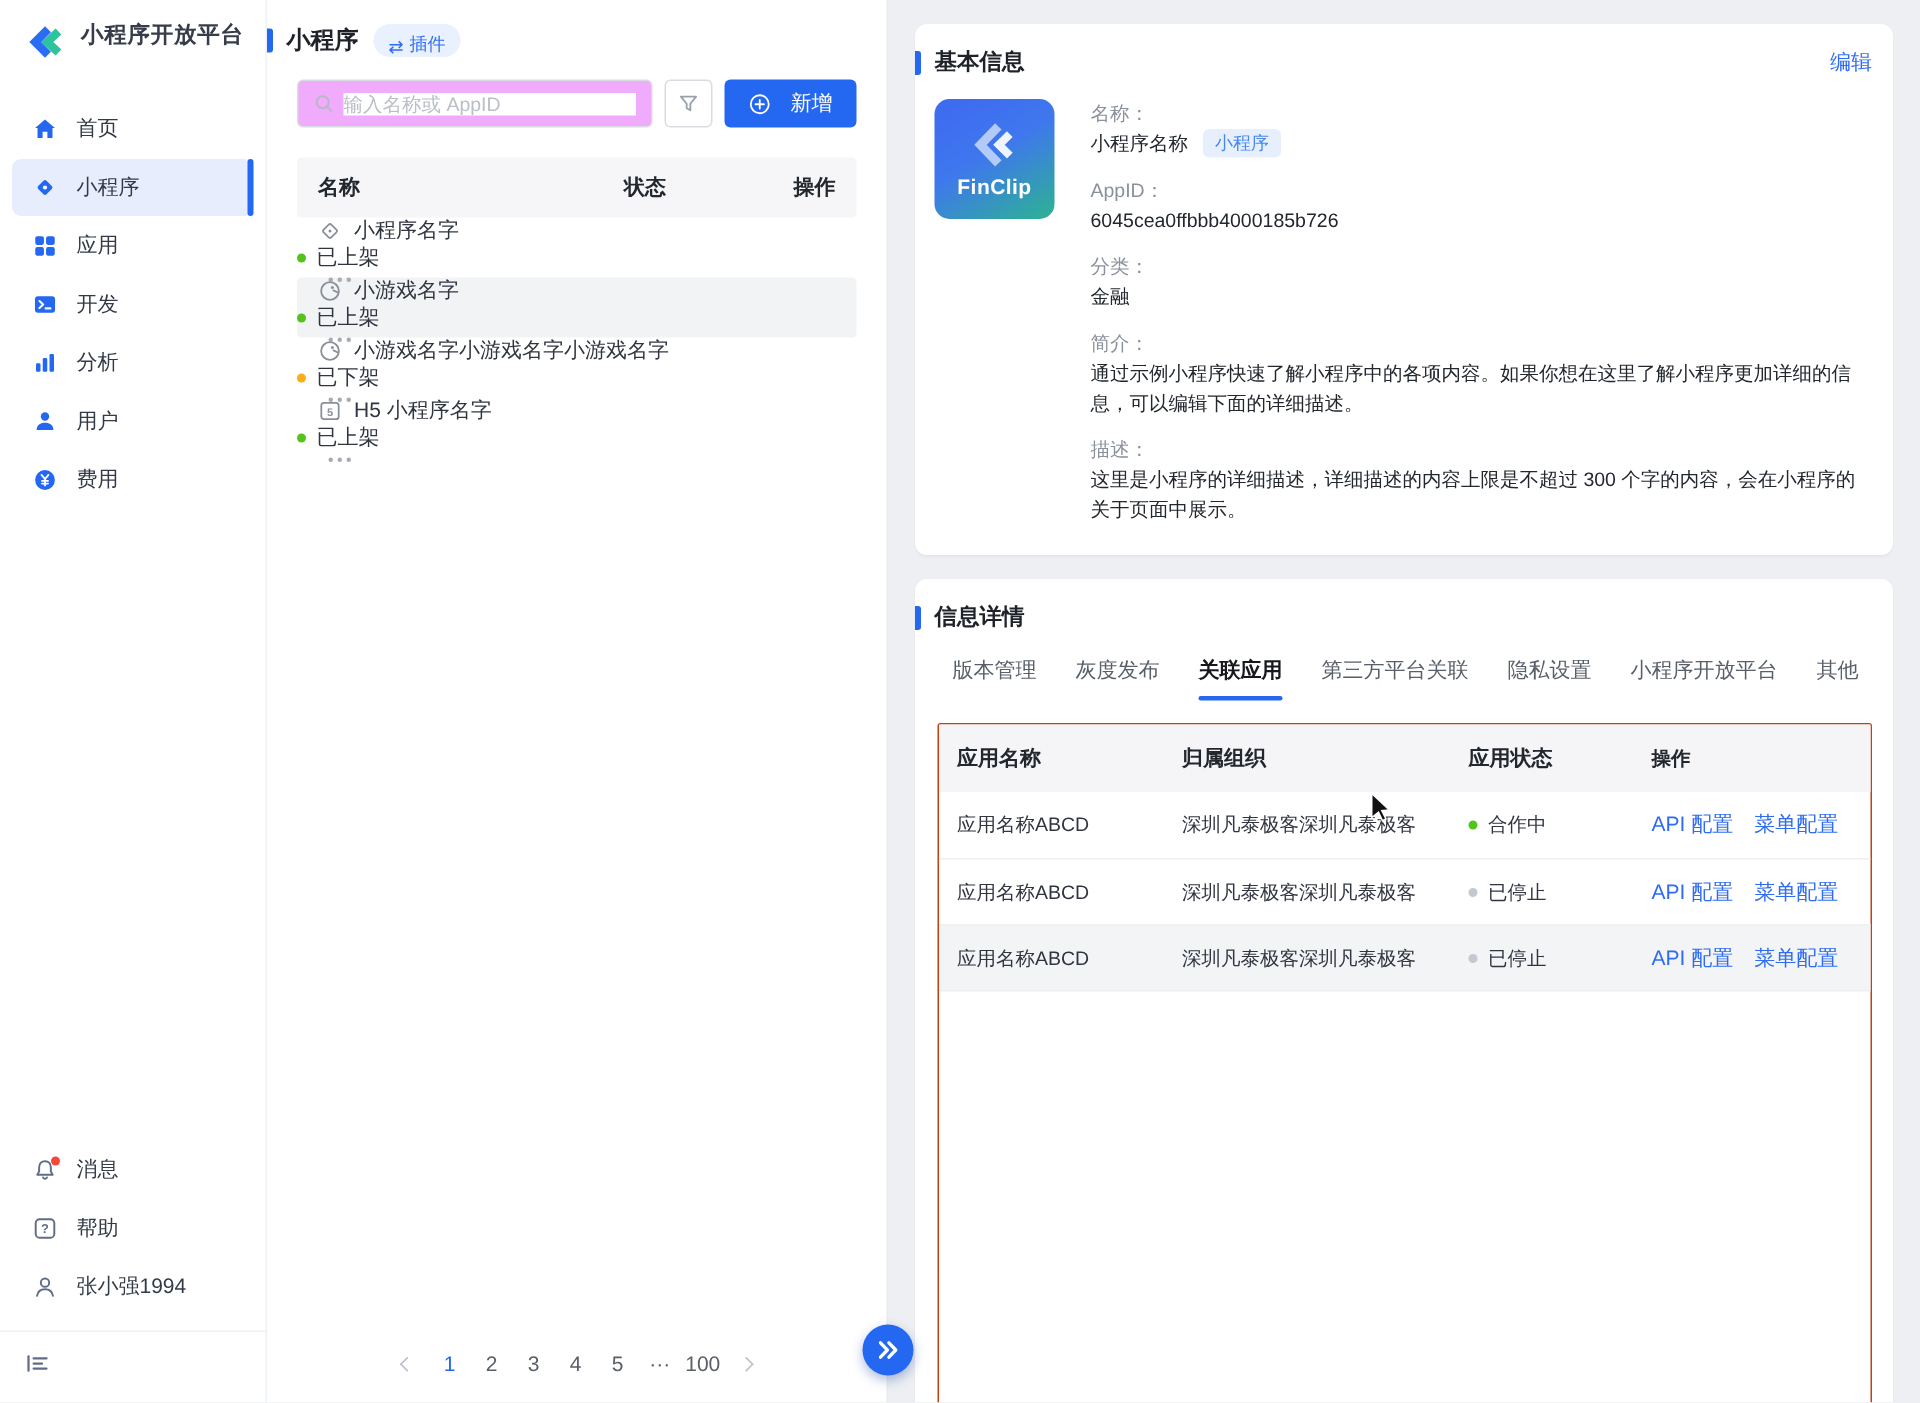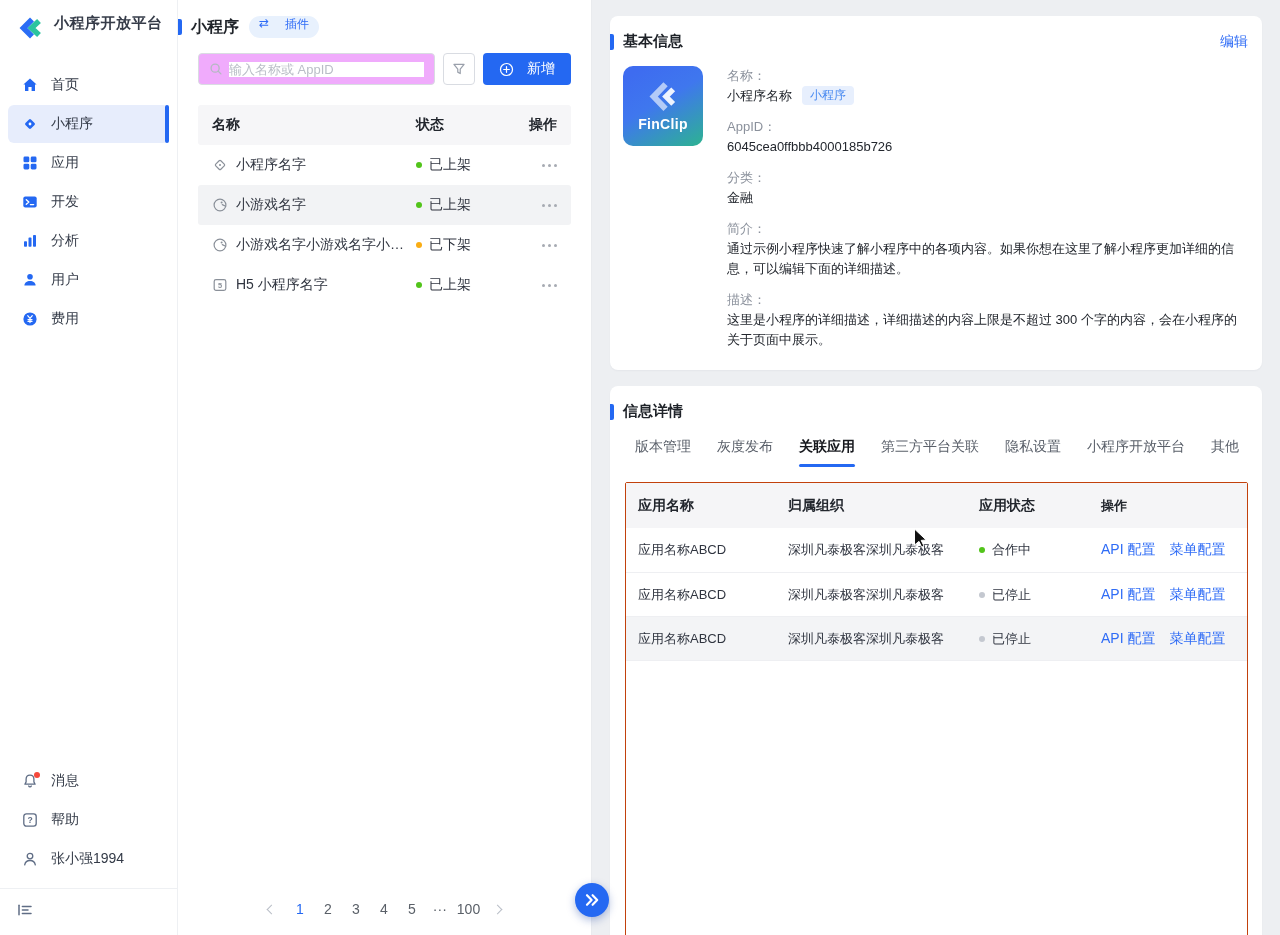--- a/index.html
+++ b/index.html
@@ -23,34 +23,34 @@
   .collapse-row { border-top:1px solid #eef0f3; margin:10px -8px 0 -8px; padding:12px 0 12px 16px; }
   .collapse-row .ico { width:18px; height:18px; color:#5f6d85; cursor:pointer; display:inline-flex; }
   .badge-dot { position:absolute; width:6px; height:6px; background:#f5483b; border-radius:50%; top:-1px; right:-2px; }
   .bell-wrap { position:relative; }
 
   
   .list-panel { width:414px; background:#fff; position:relative; border-right:1px solid #e9ebee; }
   .lp-header { display:flex; align-items:center; padding:16px 20px 0 0; }
   .accent { width:4px; height:16px; border-radius:0 2px 2px 0; background:#2468f2; flex:none; }
   .lp-title { font-size:16px; font-weight:bold; color:#1f2329; margin-left:9px; }
-  .plugin-pill { display:inline-flex; align-items:flex-start; gap:16px; margin-left:10px; height:22px; padding:0 10px;
+  .plugin-pill { display:inline-flex; align-items:flex-end; gap:4px; margin-left:10px; height:22px; padding:0 10px;
                  border-radius:11px; background:#e8f1fd; color:#2f6cf6; font-size:12px; cursor:pointer; }
   .swap-glyph::before { content:"⇄"; font-size:12px; }
   .lp-search-row { display:flex; align-items:center; gap:8px; padding:15px 20px 0 20px; }
   .search-box { flex:1; height:32px; border:1px solid #d9dce2; border-radius:4px; display:flex; align-items:center; padding:0 10px; gap:6px; background:#f0abfc; }
   .search-box svg { flex:none; color:#b4b9c2; }
   .search-box input { border:none; outline:none; width:100%; font-size:13px; color:#333; font-family:inherit; }
   .search-box input::placeholder { color:#b9bec7; }
   .filter-btn { width:32px; height:32px; border:1px solid #d9dce2; border-radius:4px; background:#fff; display:flex; align-items:center; justify-content:center; color:#9aa0ab; cursor:pointer; }
   .add-btn { height:32px; padding:0 16px; border:none; border-radius:4px; background:#2468f2; color:#fff; font-size:14px; font-family:inherit;
              display:flex; align-items:center; gap:13px; cursor:pointer; }
   .mtable { margin:20px 20px 0 20px; font-size:14px; }
   .mt-head { display:flex; align-items:center; height:40px; background:#f6f6f8; border-radius:3px; color:#23272e; font-weight:bold; }
-  .mt-row { display:flex; align-items:center; height:40px; color:#303540; cursor:pointer; }
+  .mt-row { display:flex; height:40px; color:#303540; cursor:pointer;flex-direction:column; }
   .mt-row.sel { background:#f2f3f5; border-radius:3px; }
   .mt-name { flex:1; display:flex; align-items:center; gap:8px; padding-left:14px; min-width:0; }
   .mt-name .ricon { width:16px; height:16px; color:#8a9099; flex:none; display:flex; }
   .mt-name span.txt { white-space:nowrap; overflow:hidden; text-overflow:ellipsis; }
   .mt-status { width:105px; display:flex; align-items:center; gap:7px; flex:none; }
   .mt-ops { width:50px; flex:none; display:flex; justify-content:flex-end; padding-right:14px; }
   .dot { width:6px; height:6px; border-radius:50%; flex:none; }
   .dot.green { background:#52c41a; } .dot.orange { background:#faad14; } .dot.gray { background:#c4c8d0; }
   .more-dots { display:inline-flex; gap:3px; cursor:pointer; padding:4px 0; }
   .more-dots i { width:3px; height:3px; border-radius:50%; background:#a7abb3; }

